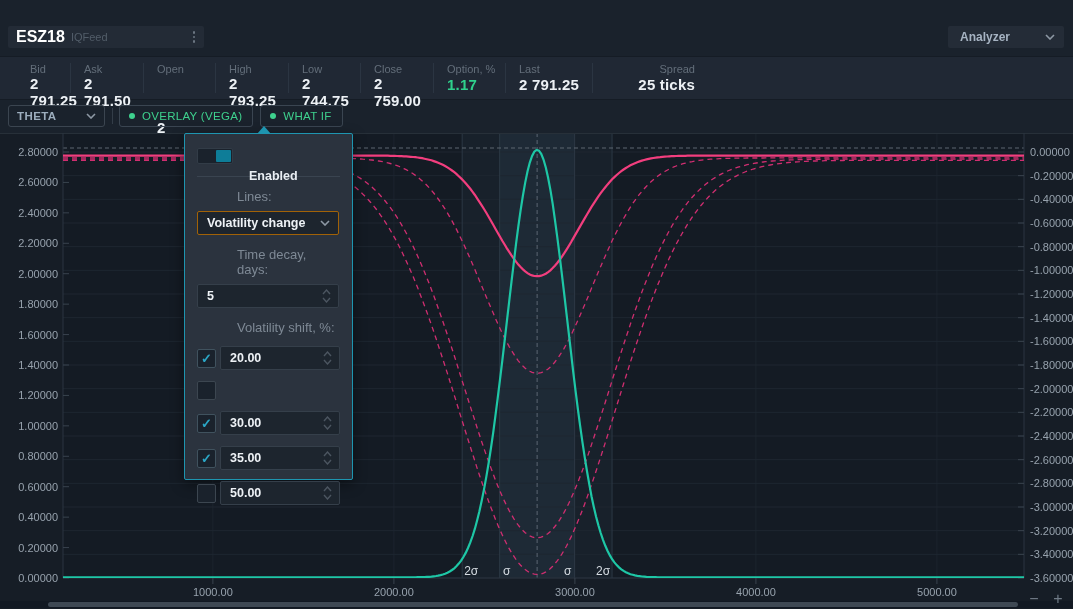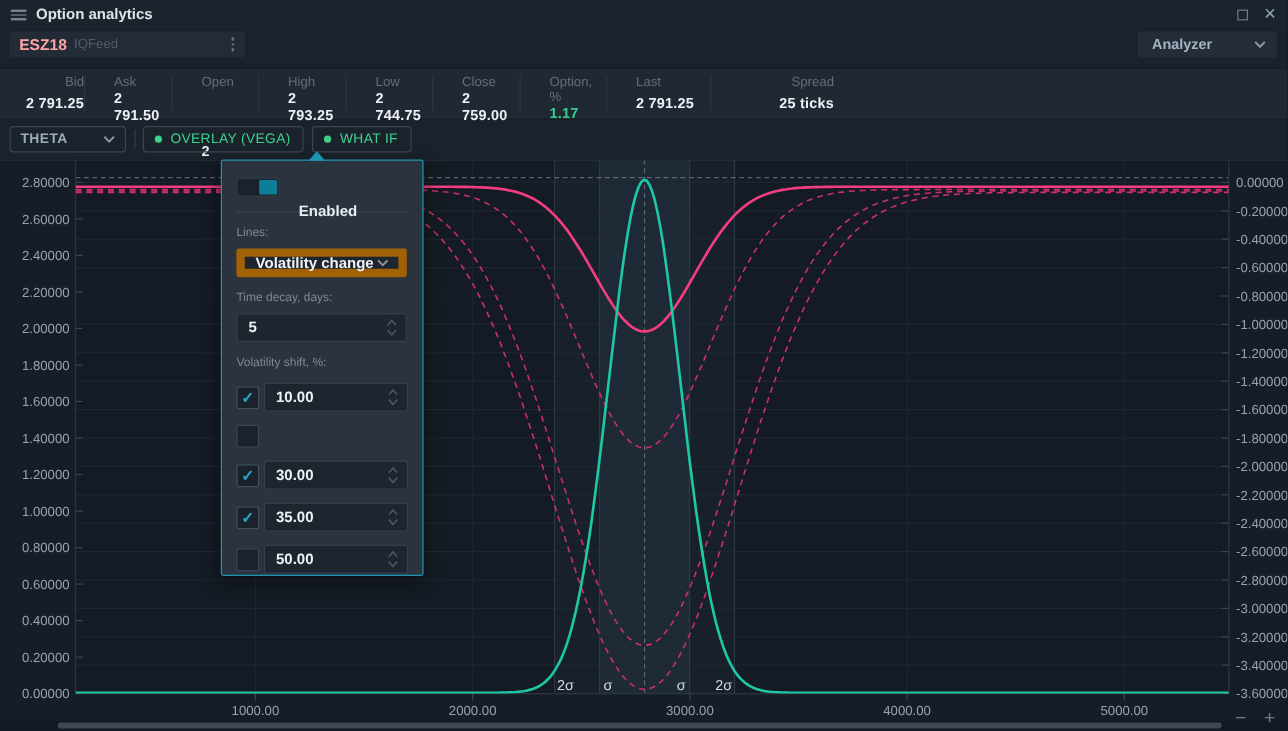--- a/index.html
+++ b/index.html
@@ -11,38 +11,38 @@
   .titlebar { position:absolute; left:0; top:0; width:1073px; height:24px; background:#1b232d; }
   .hamburger { position:absolute; left:9px; top:8px; width:13px; height:9px; }
   .hamburger div { height:1.5px; background:#77828e; margin-bottom:2.2px; }
   .title { position:absolute; left:30px; top:5px; font-size:12.5px; font-weight:bold; color:#dce3ea; }
   .win-max { position:absolute; left:1031px; top:8px; width:9px; height:9px; border:1.5px solid #6f7a86; }
   .win-close { position:absolute; left:1053px; top:4px; font-size:13px; color:#8fa0b4; }
 
   
   .symbol-input { position:absolute; left:8px; top:26px; width:196px; height:22px; background:#232b36;
                   border-radius:2px; display:flex; align-items:center; }
-  .sym { margin-left:8px; font-size:13px; font-weight:bold; color:#fca5a5; }
+  .sym { margin-left:8px; font-size:16px; font-weight:bold; color:#ffffff; }
   .feed { margin-left:6px; font-size:11px; color:#525d69; }
   .dots { margin-left:auto; margin-right:9px; display:flex; flex-direction:column; gap:2px; }
   .dots i { width:2.5px; height:2.5px; background:#6b7682; border-radius:50%; }
   .analyzer { position:absolute; left:948px; top:26px; width:116px; height:22px; background:#242c37;
               border-radius:2px; display:flex; align-items:center; }
   .analyzer span { margin-left:12px; font-size:12px; font-weight:bold; color:#a6b3c2; }
   .analyzer svg { margin-left:auto; margin-right:9px; }
 
   
   .quotebar { position:absolute; left:0; top:56px; width:1073px; height:44px; background:#202834;
               border-top:1px solid #151c25; border-bottom:1px solid #151c25;
               display:flex; align-items:center; }
   .qcol { height:30px; display:flex; flex-direction:column; justify-content:space-between;
-          border-left:1px solid #2b3542; padding-left:24px; }
-  .qcol:first-child { border-left:none; padding-left:1px;text-align:right; }
+          border-left:1px solid #2b3542; padding-left:13px; }
+  .qcol:first-child { border-left:none; padding-left:30px; }
   .qlabel { font-size:11px; color:#636e7a; }
-  .qval { font-size:12px; font-weight:bold; color:#edf1f5; letter-spacing:.2px; }
+  .qval { font-size:15px; font-weight:bold; color:#edf1f5; letter-spacing:.2px; }
 
   
   .toolbar { position:absolute; left:0; top:104px; width:1073px; height:24px; display:flex; align-items:center; }
   .greek-select { margin-left:8px; width:97px; height:22px; border:1px solid #3b4550; border-radius:3px;
                   display:flex; align-items:center; }
   .greek-select span { margin-left:8px; font-size:11.5px; font-weight:bold; color:#9cadbd; letter-spacing:.4px; }
   .greek-select svg { margin-left:auto; margin-right:8px; }
   .tb-divider { width:1px; height:16px; background:#333d48; margin:0 6px 0 7px; }
   .pill { height:22px; border:1px solid #3a4551; border-radius:3px; background:transparent;
           display:flex; align-items:center; margin-right:7px; cursor:default; }
@@ -63,51 +63,41 @@
            border:1.5px solid #1e95b0; border-radius:2px; z-index:10; box-shadow:0 4px 14px rgba(0,0,0,.45); }
   .popup-arrow { position:absolute; left:72px; top:-8px; width:0; height:0;
                  border-left:7px solid transparent; border-right:7px solid transparent;
                  border-bottom:8px solid #1e95b0; }
   .p-inner { padding:10px 12px 0 12px; }
   .toggle-row { display:flex; align-items:center; height:20px; margin-top:2px; }
   .toggle { position:relative; width:36px; height:16px; background:#1a222c; border:1px solid #323c47; border-radius:2px; }
   .toggle .knob { position:absolute; right:1px; top:1px; width:15px; height:12px; background:#0e7d98; border-radius:1px; }
   .toggle-label { margin-left:16px; font-size:12.5px; font-weight:bold; color:#e9eef3;margin-top:40px; }
   .p-divider { border-top:1px solid #3a4450; margin:10px 0 0 0; }
-  .p-label { margin-top:12px; font-size:10px; color:#7e8995; }
-  .p-select { margin-top:7px; width:142px; height:24px; background:#1d252e; border:7px solid #a16207;
+  .p-label { margin-top:12px; font-size:13px; color:#7e8995;margin-left:40px; }
+  .p-select { margin-top:7px; width:142px; height:24px; background:#1d252e; border:1px solid #a16207;
               border-radius:2px; display:flex; align-items:center; }
   .p-select span { margin-left:9px; font-size:12.5px; font-weight:bold; color:#eef2f6; }
   .p-select svg { margin-left:auto; margin-right:8px; }
   .p-spinner { width:142px; height:24px; background:#1d252e; border:1px solid #353f4a; border-radius:2px;
                display:flex; align-items:center; }
   .p-spinner.top { margin-top:7px; }
   .p-spinner span.val { margin-left:9px; font-size:12.5px; font-weight:bold; color:#eef2f6; }
   .spin-arrows { margin-left:auto; margin-right:7px; display:flex; flex-direction:column; gap:2px; }
   .vrow { display:flex; align-items:center; margin-top:11px; }
   .cbx { width:19px; height:19px; background:#1a222c; border:1px solid #3c4650; border-radius:2px;
          display:flex; align-items:center; justify-content:center; font-size:13px; font-weight:bold; color:transparent; }
   .cbx.checked { color:#2ba6c5; border-color:#40525e; }
   .vrow .p-spinner { width:120px; margin-left:4px; }
 </style>
 </head>
 <body>
 
 <div class="window">
 
-  <div class="titlebar">
-    <div class="hamburger">
-        <div></div>
-        <div></div>
-        <div></div>
-      </div>
-    <div class="title">Option analytics</div>
-    <div class="win-max"></div>
-    <div class="win-close">✕</div>
-  </div>
 
   <div class="symbol-input">
     <span class="sym">ESZ18</span>
     <span class="feed">IQFeed</span>
     <span class="dots">
         <i></i>
         <i></i>
         <i></i>
       </span>
   </div>
@@ -341,21 +331,21 @@
           <svg width="9" height="6" viewBox="0 0 9 6">
               <path d="M1 1 L4.5 5 L8 1" stroke="#4b5560" stroke-width="1.4" fill="none"></path>
             </svg>
         </span>
       </div>
       <div class="p-label">Volatility shift, %:</div>
       <div id="volshift-rows">
           <div class="vrow">
             <span class="cbx checked">✓</span>
             <div class="p-spinner">
-              <span class="val">10.00</span>
+              <span class="val">20.00</span>
               <span class="spin-arrows">
                 <svg width="9" height="6" viewBox="0 0 9 6">
                   <path d="M1 5 L4.5 1 L8 5" stroke="#4b5560" stroke-width="1.4" fill="none"></path>
                 </svg>
                 <svg width="9" height="6" viewBox="0 0 9 6">
                   <path d="M1 1 L4.5 5 L8 1" stroke="#4b5560" stroke-width="1.4" fill="none"></path>
                 </svg>
               </span>
             </div>
           </div>

